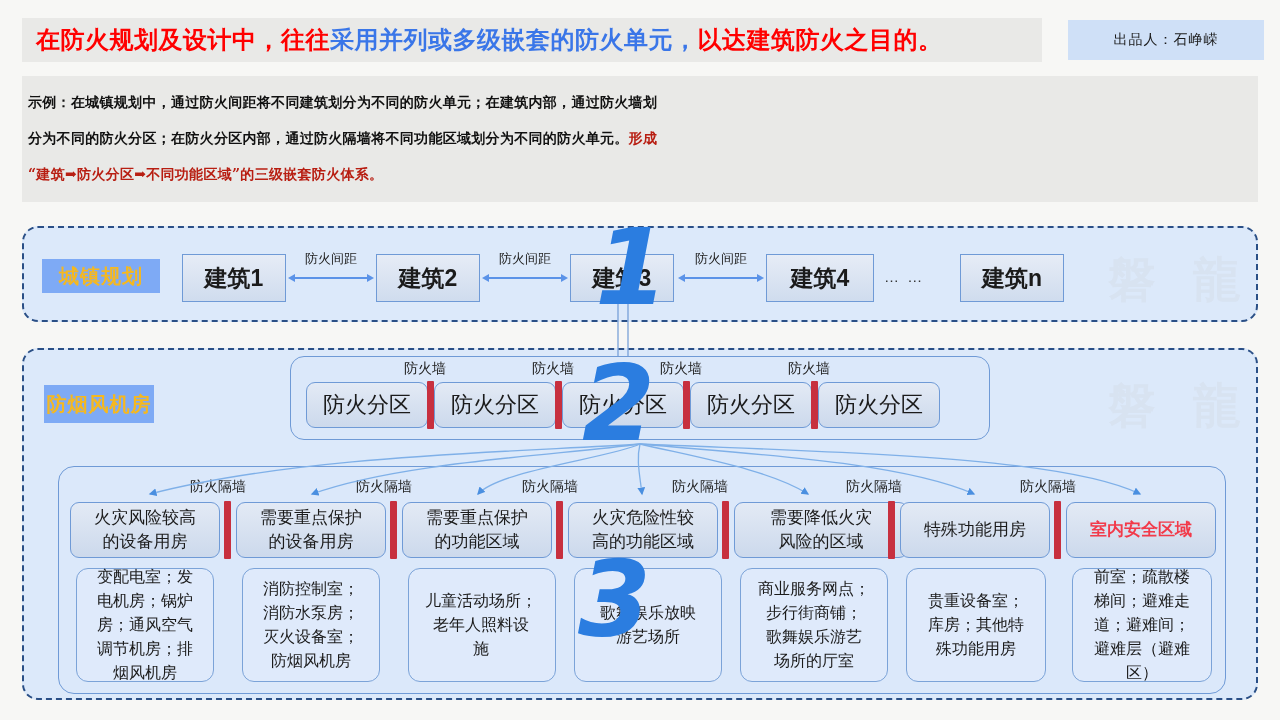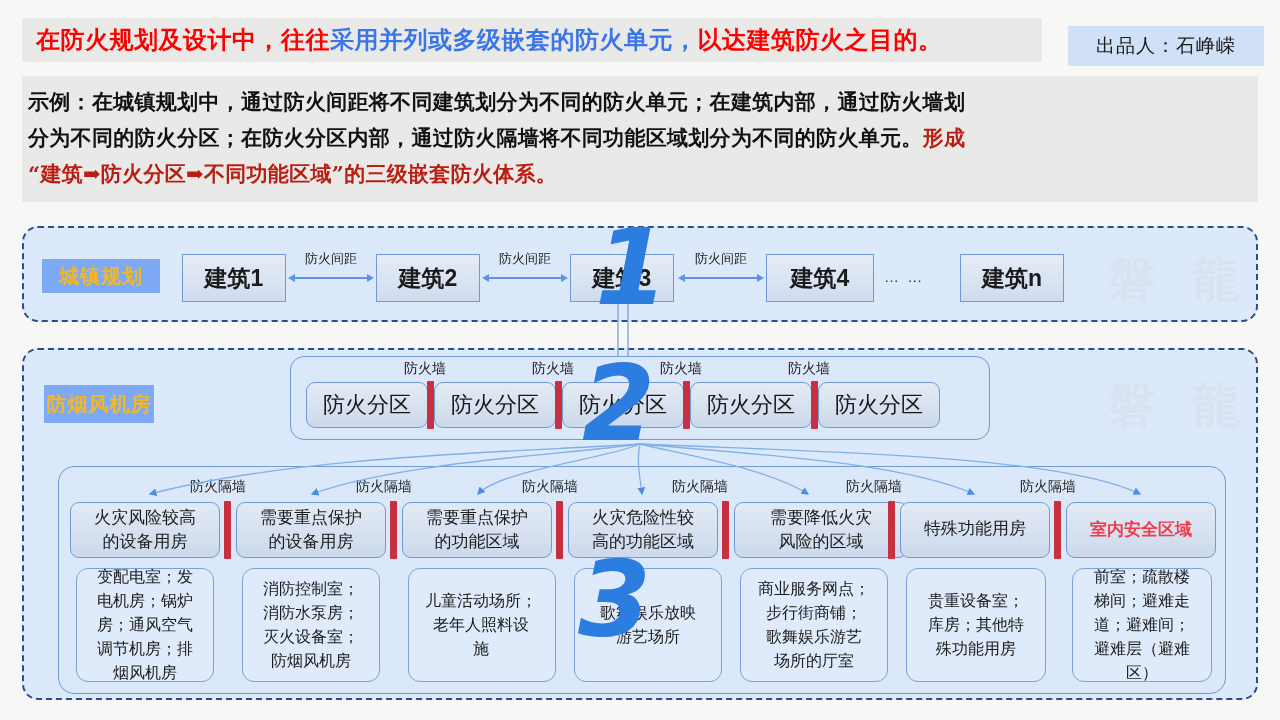--- a/index.html
+++ b/index.html
@@ -19,32 +19,32 @@
     font-size:24px;font-weight:bold;letter-spacing:.5px;white-space:nowrap;
     padding-left:14px;
   }
   #header-title .seg-red{color:#ff0000;}
   #header-title .seg-blue{color:#3a76e8;}
 
   #author-badge{
     position:absolute;left:1068px;top:20px;width:196px;height:40px;
     background:#cfe0f7;display:flex;align-items:center;justify-content:center;
     font-family:"DejaVu Serif","Liberation Serif",serif;
-    font-size:19px;color:#1a1a1a;letter-spacing:1px;margin-top:6px;
+    font-size:14px;color:#1a1a1a;letter-spacing:1px;
   }
 
   
   #desc-band{
     position:absolute;left:22px;top:76px;width:1236px;height:126px;
     background:#e9e9e7;
     padding:8px 6px 0 6px;box-sizing:border-box;
   }
   #desc-band p{
     margin:0;font-family:"DejaVu Serif","Liberation Serif",serif;
-    font-size:21px;font-weight:bold;line-height:36px;color:#111;
+    font-size:14px;font-weight:bold;line-height:36px;color:#111;
     letter-spacing:.3px;
   }
   #desc-band .seg-dark-red{color:#b81e12;}
 
   
   .tier-panel{
     position:absolute;box-sizing:border-box;
     background:#dce9fa;border-radius:16px;
   }
   #tier1-panel{
@@ -228,21 +228,21 @@
 <div class="wall-label" style="left:660px;top:360px;">防火墙</div>
 <div class="wall-label" style="left:788px;top:360px;">防火墙</div>
 
 <div id="tier3-panel"></div>
 
 <div class="cat-box" style="left:70px;width:150px;">火灾风险较高<br>的设备用房</div>
 <div class="cat-box" style="left:236px;width:150px;">需要重点保护<br>的设备用房</div>
 <div class="cat-box" style="left:402px;width:150px;">需要重点保护<br>的功能区域</div>
 <div class="cat-box" style="left:568px;width:150px;">火灾危险性较<br>高的功能区域</div>
 <div class="cat-box" style="left:734px;width:174px;">需要降低火灾<br>风险的区域</div>
-<div class="cat-box" style="left:900px;width:150px;font-family:Liberation Mono, monospace;">特殊功能用房</div>
+<div class="cat-box" style="left:900px;width:150px;">特殊功能用房</div>
 <div class="cat-box hl" style="left:1066px;width:150px;">室内安全区域</div>
 
 <div class="cat-wall" style="left:224px;"></div>
 <div class="cat-wall" style="left:390px;"></div>
 <div class="cat-wall" style="left:556px;"></div>
 <div class="cat-wall" style="left:722px;"></div>
 <div class="cat-wall" style="left:888px;"></div>
 <div class="cat-wall" style="left:1054px;"></div>
 
 <div class="part-label" style="left:190px;top:478px;">防火隔墙</div>

